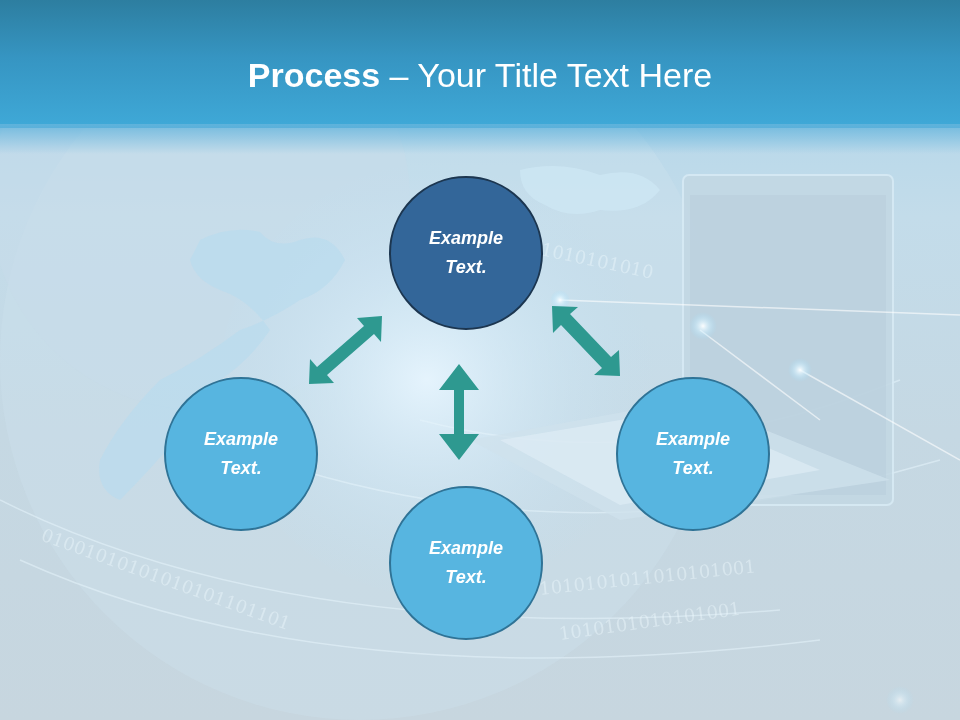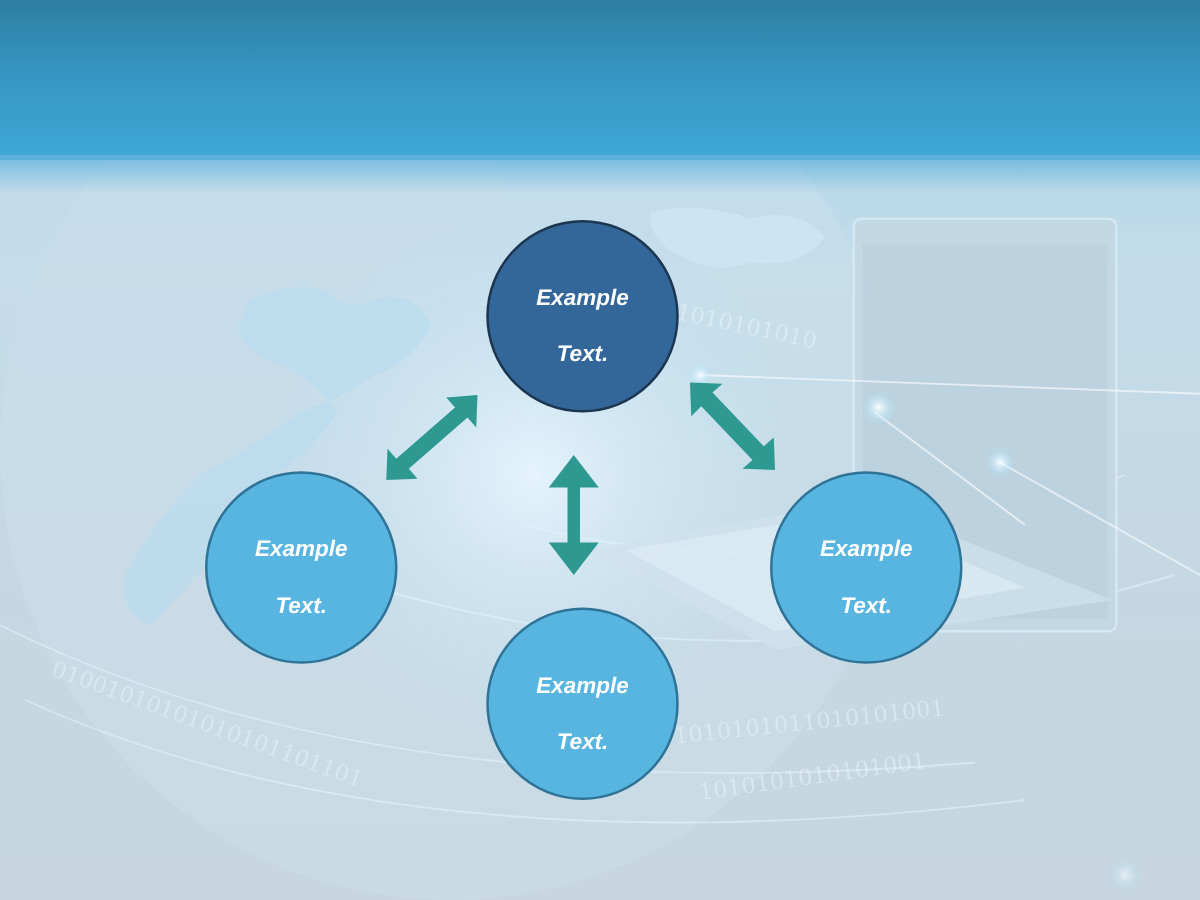--- a/index.html
+++ b/index.html
@@ -14,21 +14,21 @@
                 background: linear-gradient(180deg, rgba(100,180,220,0.85) 0%, rgba(160,205,230,0) 100%); }
   .title { position: absolute; left: 0; top: 52px; width: 960px; text-align: center;
            color: #ffffff; font-size: 34px; line-height: 46px; white-space: nowrap; }
   .title .bold { font-weight: bold; }
   .circle { position: absolute; width: 154px; height: 154px; border-radius: 50%;
             box-sizing: border-box; display: flex; align-items: center; justify-content: center;
             text-align: center; color: #ffffff; font-style: italic; font-weight: bold;
             font-size: 18px; line-height: 29px; }
   .circle.light { background: #57b5e0; border: 2.5px solid #2f7396; }
   .circle.dark { background: #336699; border: 2.5px solid #1c3650; }
-  .circle span { display: block; margin-top: 16px; }
+  .circle span { display: block; }
   .arrow { position: absolute; }
 </style>
 </head>
 <body>
 
 <div class="slide">
 
   <svg class="bg-art" viewBox="0 0 960 720" xmlns="http://www.w3.org/2000/svg">
     <defs>
       <radialGradient id="glow" cx="0.45" cy="0.5" r="0.5">
@@ -73,20 +73,23 @@
     </g>
     <circle cx="703" cy="326" r="14" fill="url(#dot)"></circle>
     <circle cx="800" cy="370" r="12" fill="url(#dot)"></circle>
     <circle cx="560" cy="300" r="10" fill="url(#dot)"></circle>
     <circle cx="900" cy="700" r="14" fill="url(#dot)" opacity="0.6"></circle>
   </svg>
 
   <div class="title-bar"></div>
   <div class="title-fade"></div>
 
+  <div class="title">
+    <span class="bold">Process</span><span> – Your Title Text Here</span>
+  </div>
 
   <svg class="arrow" style="left:305px; top:312px;" width="82" height="76" viewBox="0 0 82 76">
     <polygon fill="#2e9990" points="77,4 76,30 69,22 22,63 29,71 4,72 5,47 12,55 59,14 52,6"></polygon>
   </svg>
   <svg class="arrow" style="left:437px; top:362px;" width="44" height="100" viewBox="0 0 44 100">
     <polygon fill="#2e9990" points="22,2 42,28 27,28 27,72 42,72 22,98 2,72 17,72 17,28 2,28"></polygon>
   </svg>
   <svg class="arrow" style="left:548px; top:302px;" width="78" height="78" viewBox="0 0 78 78">
     <polygon fill="#2e9990" points="4,4 30,5 22,12 63,55 71,48 72,74 46,73 54,66 13,23 5,31"></polygon>
   </svg>

